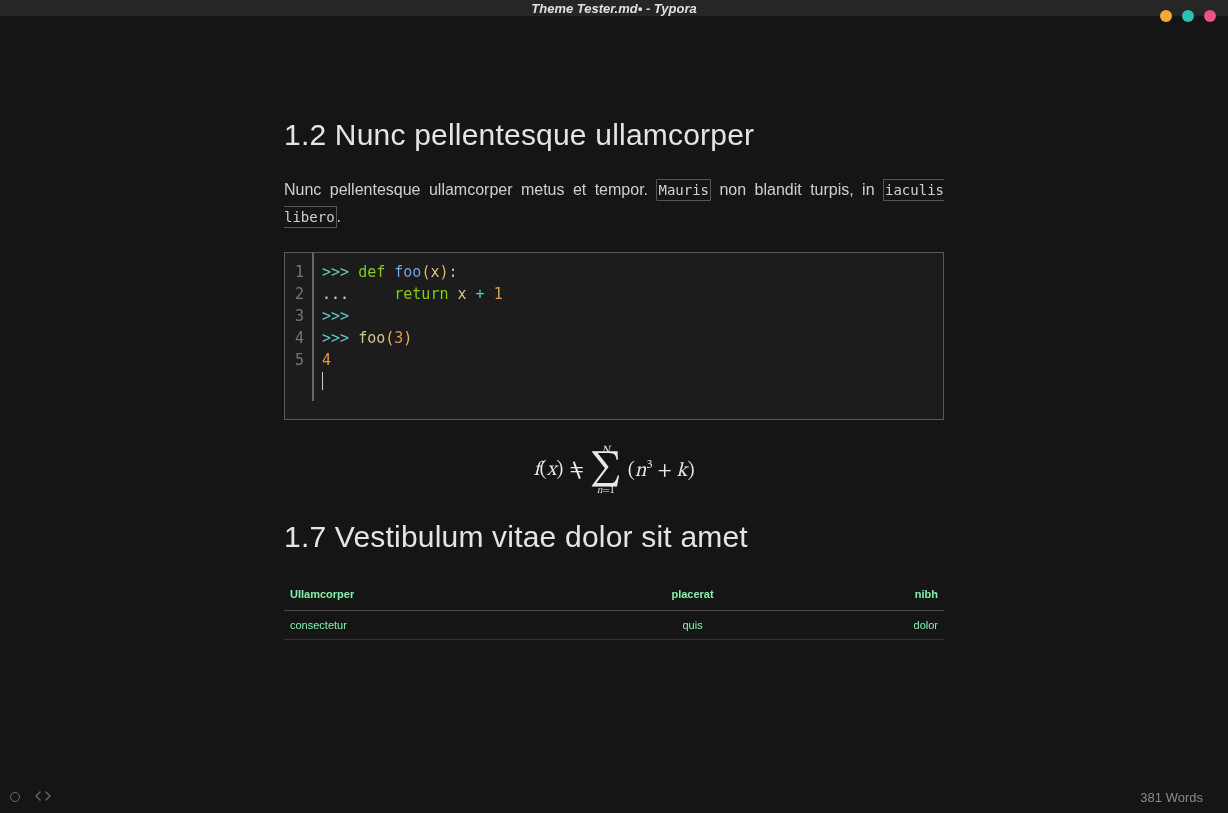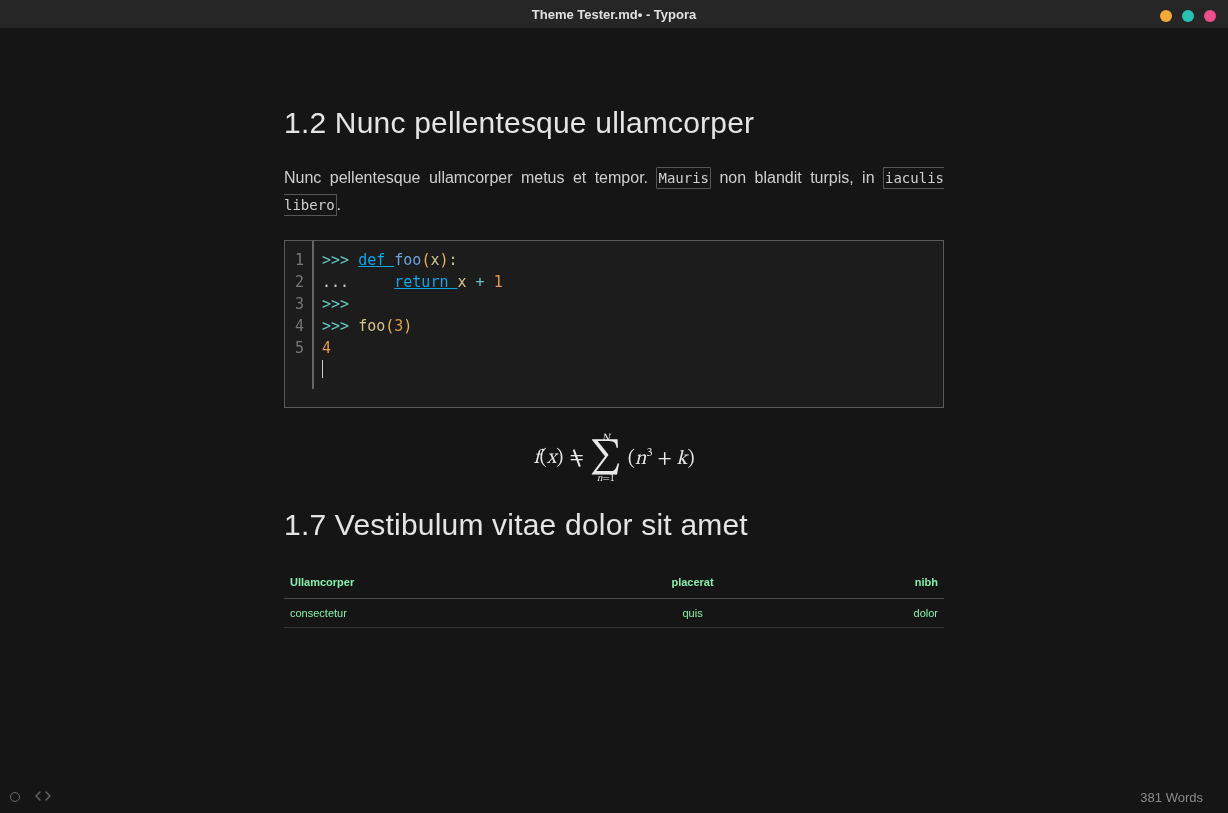--- a/index.html
+++ b/index.html
@@ -10,29 +10,30 @@
     background: #151515;
     color: #d8d8d8;
     font-family: "Helvetica Neue", "Segoe UI", Arial, sans-serif;
     font-weight: 300;
     overflow: hidden;
     position: relative;
   }
 
   
   .titlebar {
-    height: 28px;
+    height: 16px;
     background: #262626;
     display: flex;
     align-items: center;
     justify-content: center;
     position: relative;
     font-size: 13px;
     font-weight: 600;
     color: #e0e0e0;
+    font-style: italic;
   }
   .traffic {
     position: absolute;
     right: 12px;
     top: 0;
     height: 32px;
     display: flex;
     align-items: center;
     gap: 10px;
   }
@@ -44,21 +45,21 @@
   .dot.pink   { background: #ef4f8b; }
 
   
   .editor {
     position: absolute;
     top: 32px; left: 0; right: 0; bottom: 32px;
     overflow: hidden;
   }
   .content {
     width: 660px;
-    margin: 4px auto;
+    margin: 16px auto;
     padding-top: 70px;
   }
 
   h2 {
     font-size: 30px;
     font-weight: 300;
     color: #e4e4e4;
     letter-spacing: 0.2px;
     margin-bottom: 24px;
   }
@@ -102,21 +103,21 @@
   .gutter div { height: 22px; }
   .codelines {
     border-left: 2px solid #666;
     padding: 8px 10px 8px 8px;
     flex: 1;
     white-space: pre;
     position: relative;
   }
   .codelines .line { height: 22px; color: #d3c58c; }
   .tok-prompt { color: #67c7c0; }
-  .tok-kw     { color: #0ea5e9; text-decoration: underline; }
+  .tok-kw     { color: #84cc16; }
   .tok-fn     { color: #6fa3e0; }
   .tok-paren  { color: #e9b45a; }
   .tok-var    { color: #d3c58c; }
   .tok-punct  { color: #d3c58c; }
   .tok-num    { color: #e19a4c; }
   .tok-op     { color: #67c7c0; }
   .tok-plain  { color: #d0d0d0; }
   .cursor-line {
     display:inline-block;
     border-left: 1px solid #ccc;

